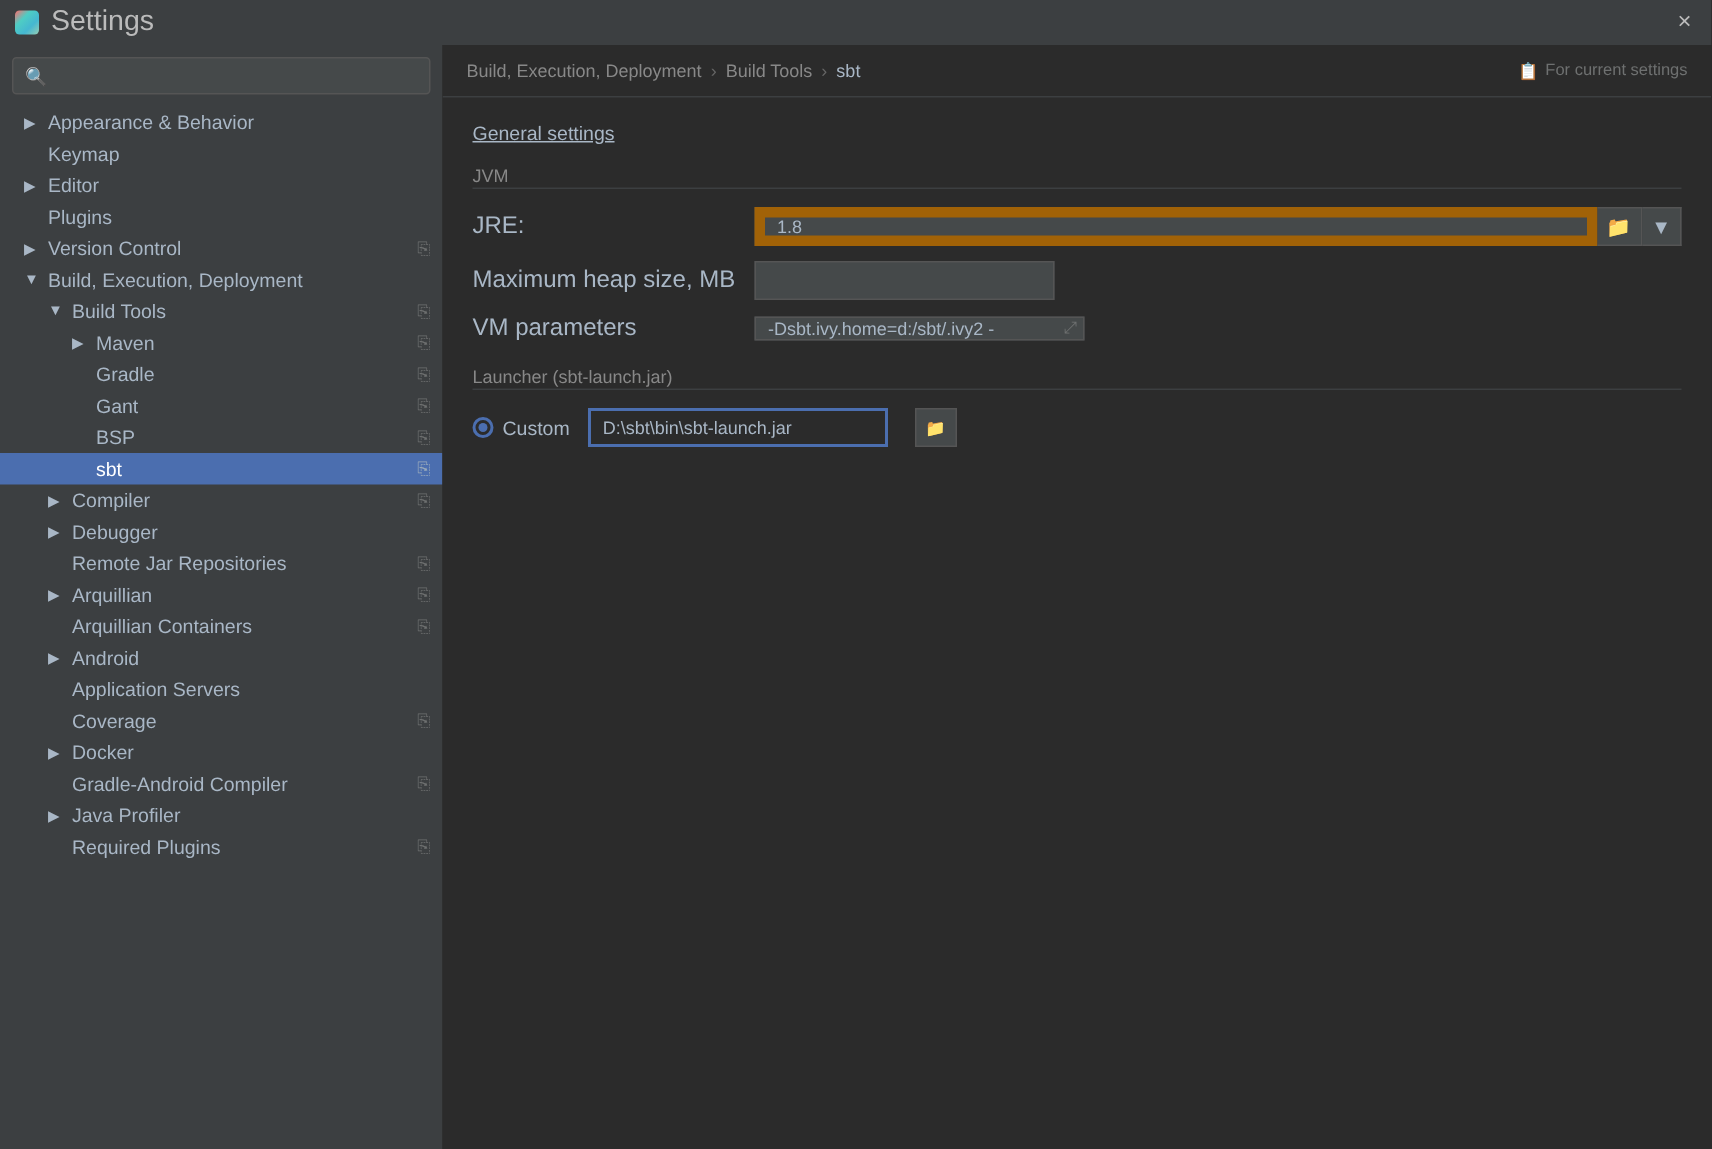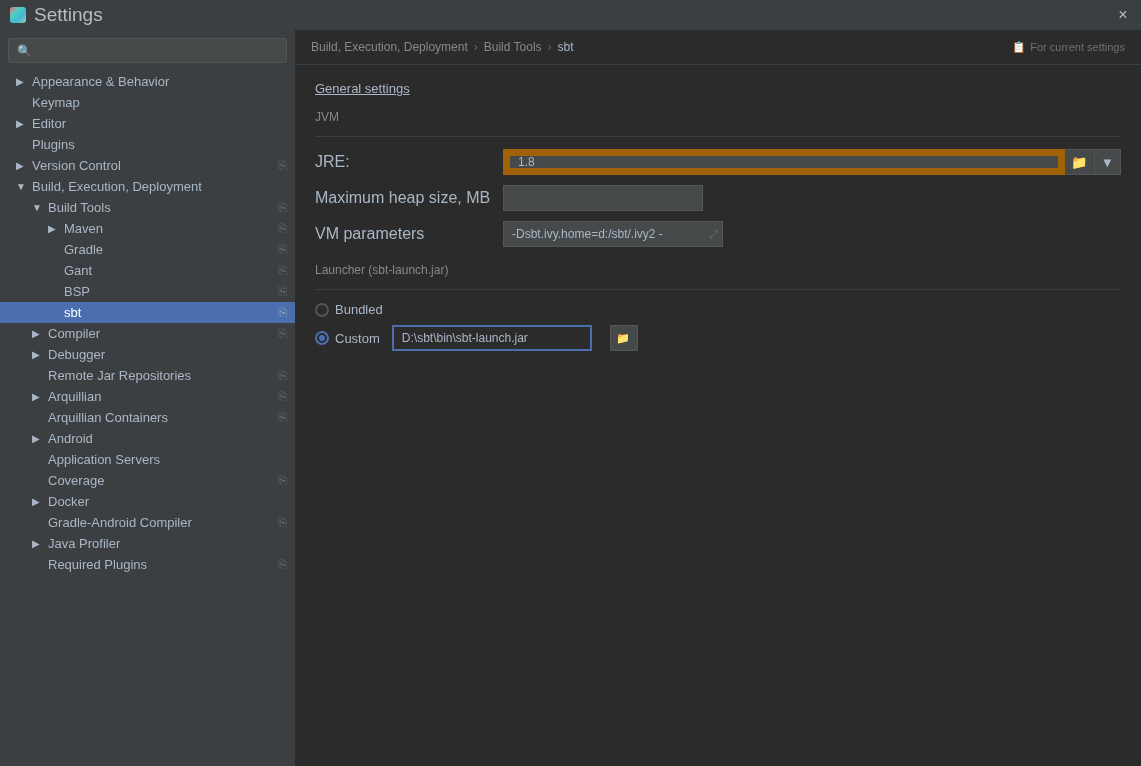--- a/index.html
+++ b/index.html
@@ -144,21 +144,21 @@
     .section-title {
       color: #a9b7c6;
       font-size: 13px;
       margin-bottom: 14px;
       text-decoration: underline;
     }
     .section-header {
       color: #888;
       font-size: 12px;
       border-bottom: 1px solid #3c3f41;
-      padding-bottom: 12px;
+      padding-bottom: 1px;
       margin-bottom: 12px;
       margin-top: 8px;
     }
     .row {
       display: flex;
       align-items: center;
       gap: 8px;
       margin-bottom: 10px;
     }
     .row-label {
@@ -461,35 +461,29 @@
         </div>
       </div>
 
       <div class="row">
         <div class="row-label">Maximum heap size, MB</div>
         <input class="text-input" type="text" value="" style="">
       </div>
 
       <div class="row">
         <div class="row-label">VM parameters</div>
-        <div class="vm-input" style="position:relative; width:220px; height:26px; display:flex; align-items:center;">
+        <div class="vm-input" style="position:relative; width:220px; height:16px; display:flex; align-items:center;">
           <span style="font-size:12px; overflow:hidden; white-space:nowrap; max-width:190px;">-Dsbt.ivy.home=d:/sbt/.ivy2 -</span>
           <span class="vm-expand" style="position:absolute; right:4px; cursor:pointer;">⤢</span>
         </div>
       </div>
 
       <div class="launcher-section">
         <div class="section-header">Launcher (sbt-launch.jar)</div>
 
-        <div class="launcher-row">
-          <label class="radio-label">
-            <div class="radio-btn"></div>
-            <span>Bundled</span>
-          </label>
-        </div>
 
         <div class="launcher-row">
           <label class="radio-label">
             <div class="radio-btn selected"></div>
             <span>Custom</span>
           </label>
           <div class="custom-input-container">
             <input class="custom-input" type="text" value="D:\sbt\bin\sbt-launch.jar" style="">
             <button class="browse-btn">
               <span>📁</span>

